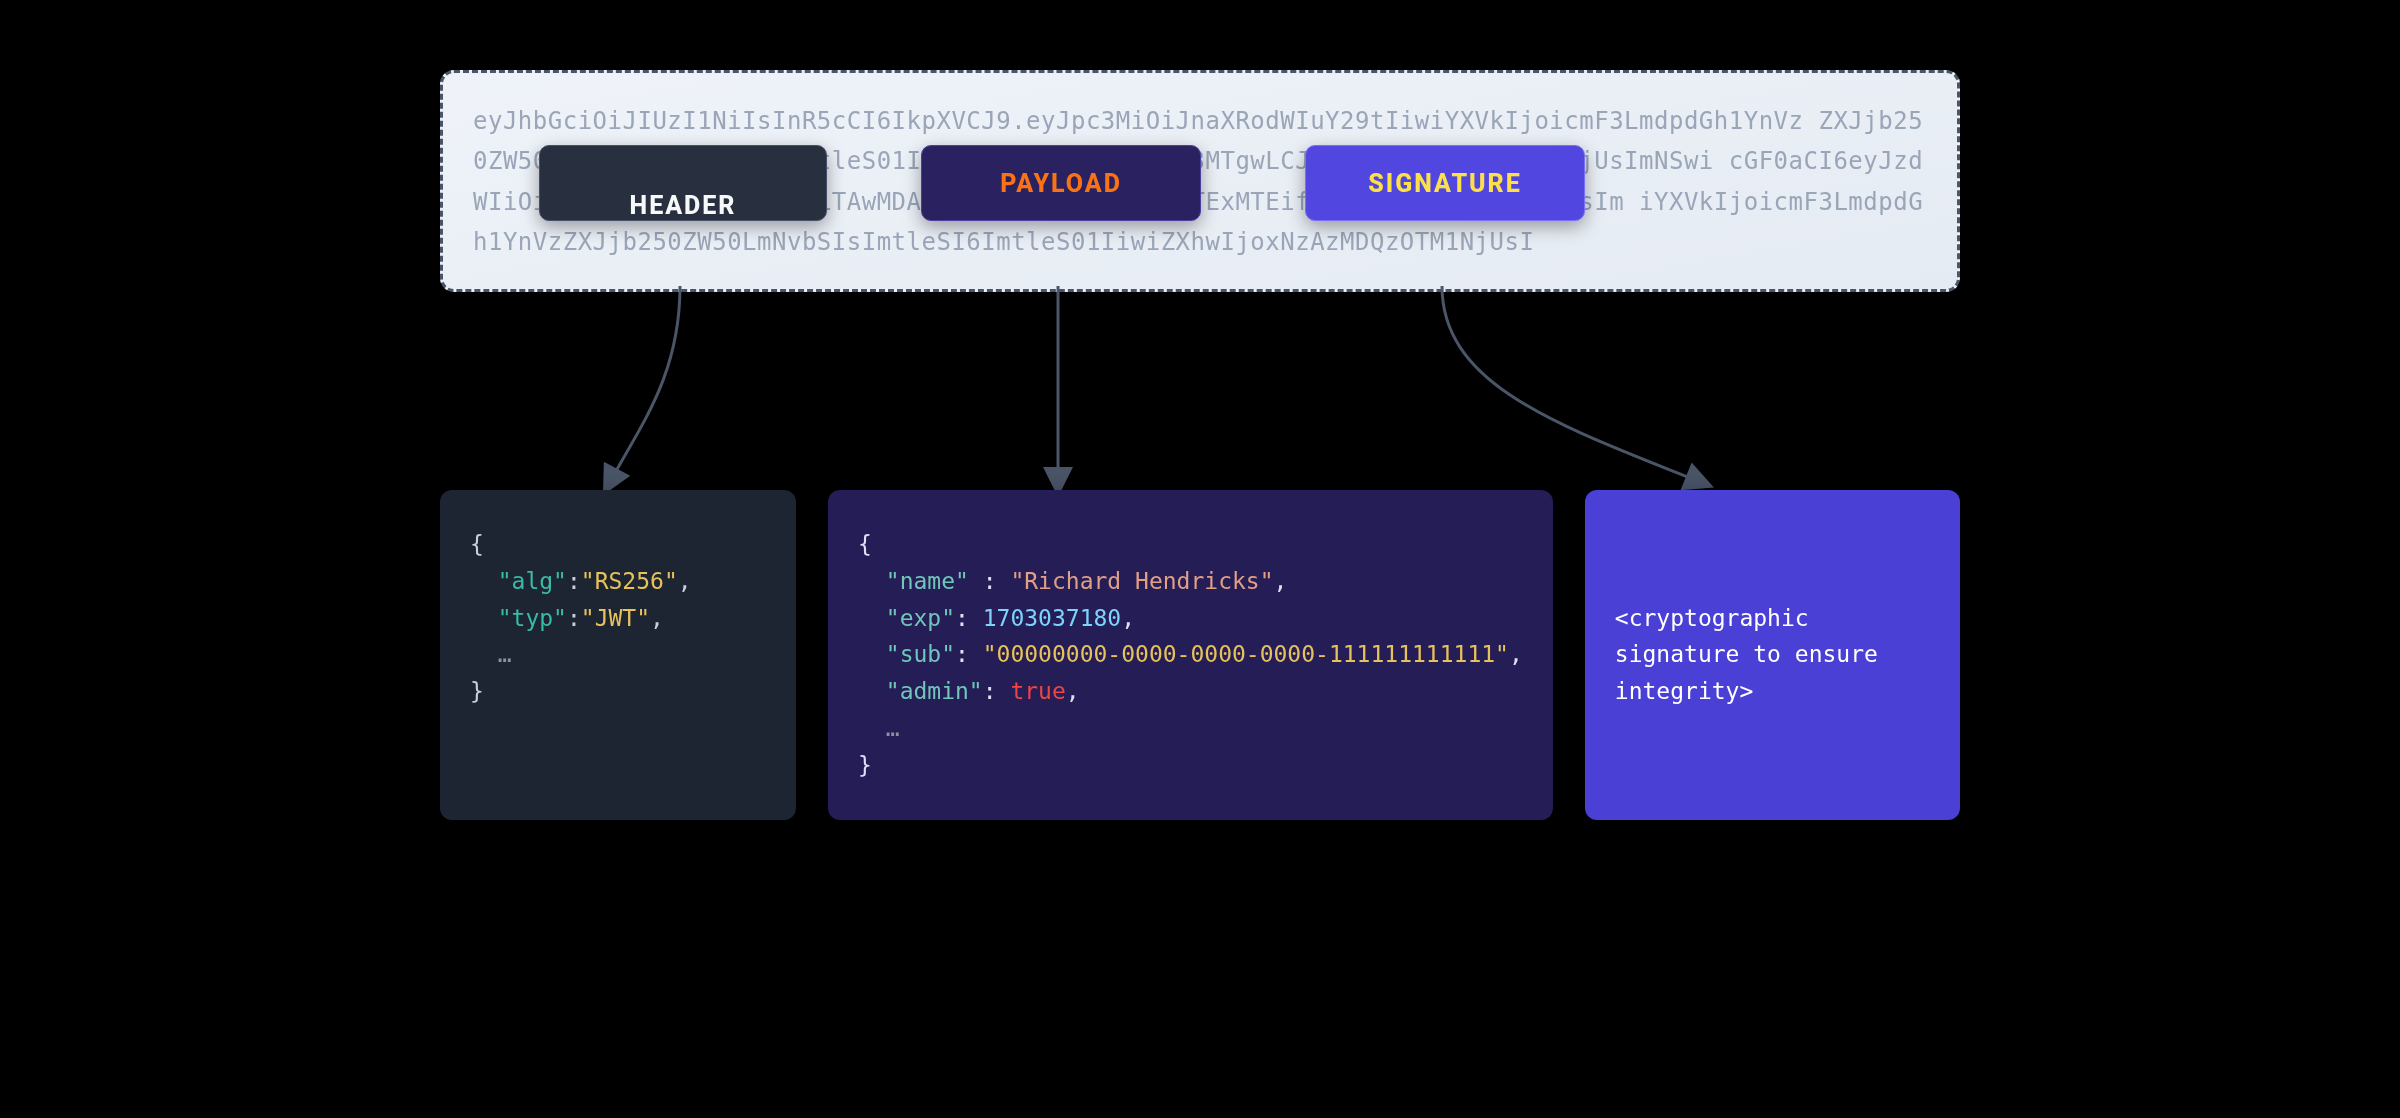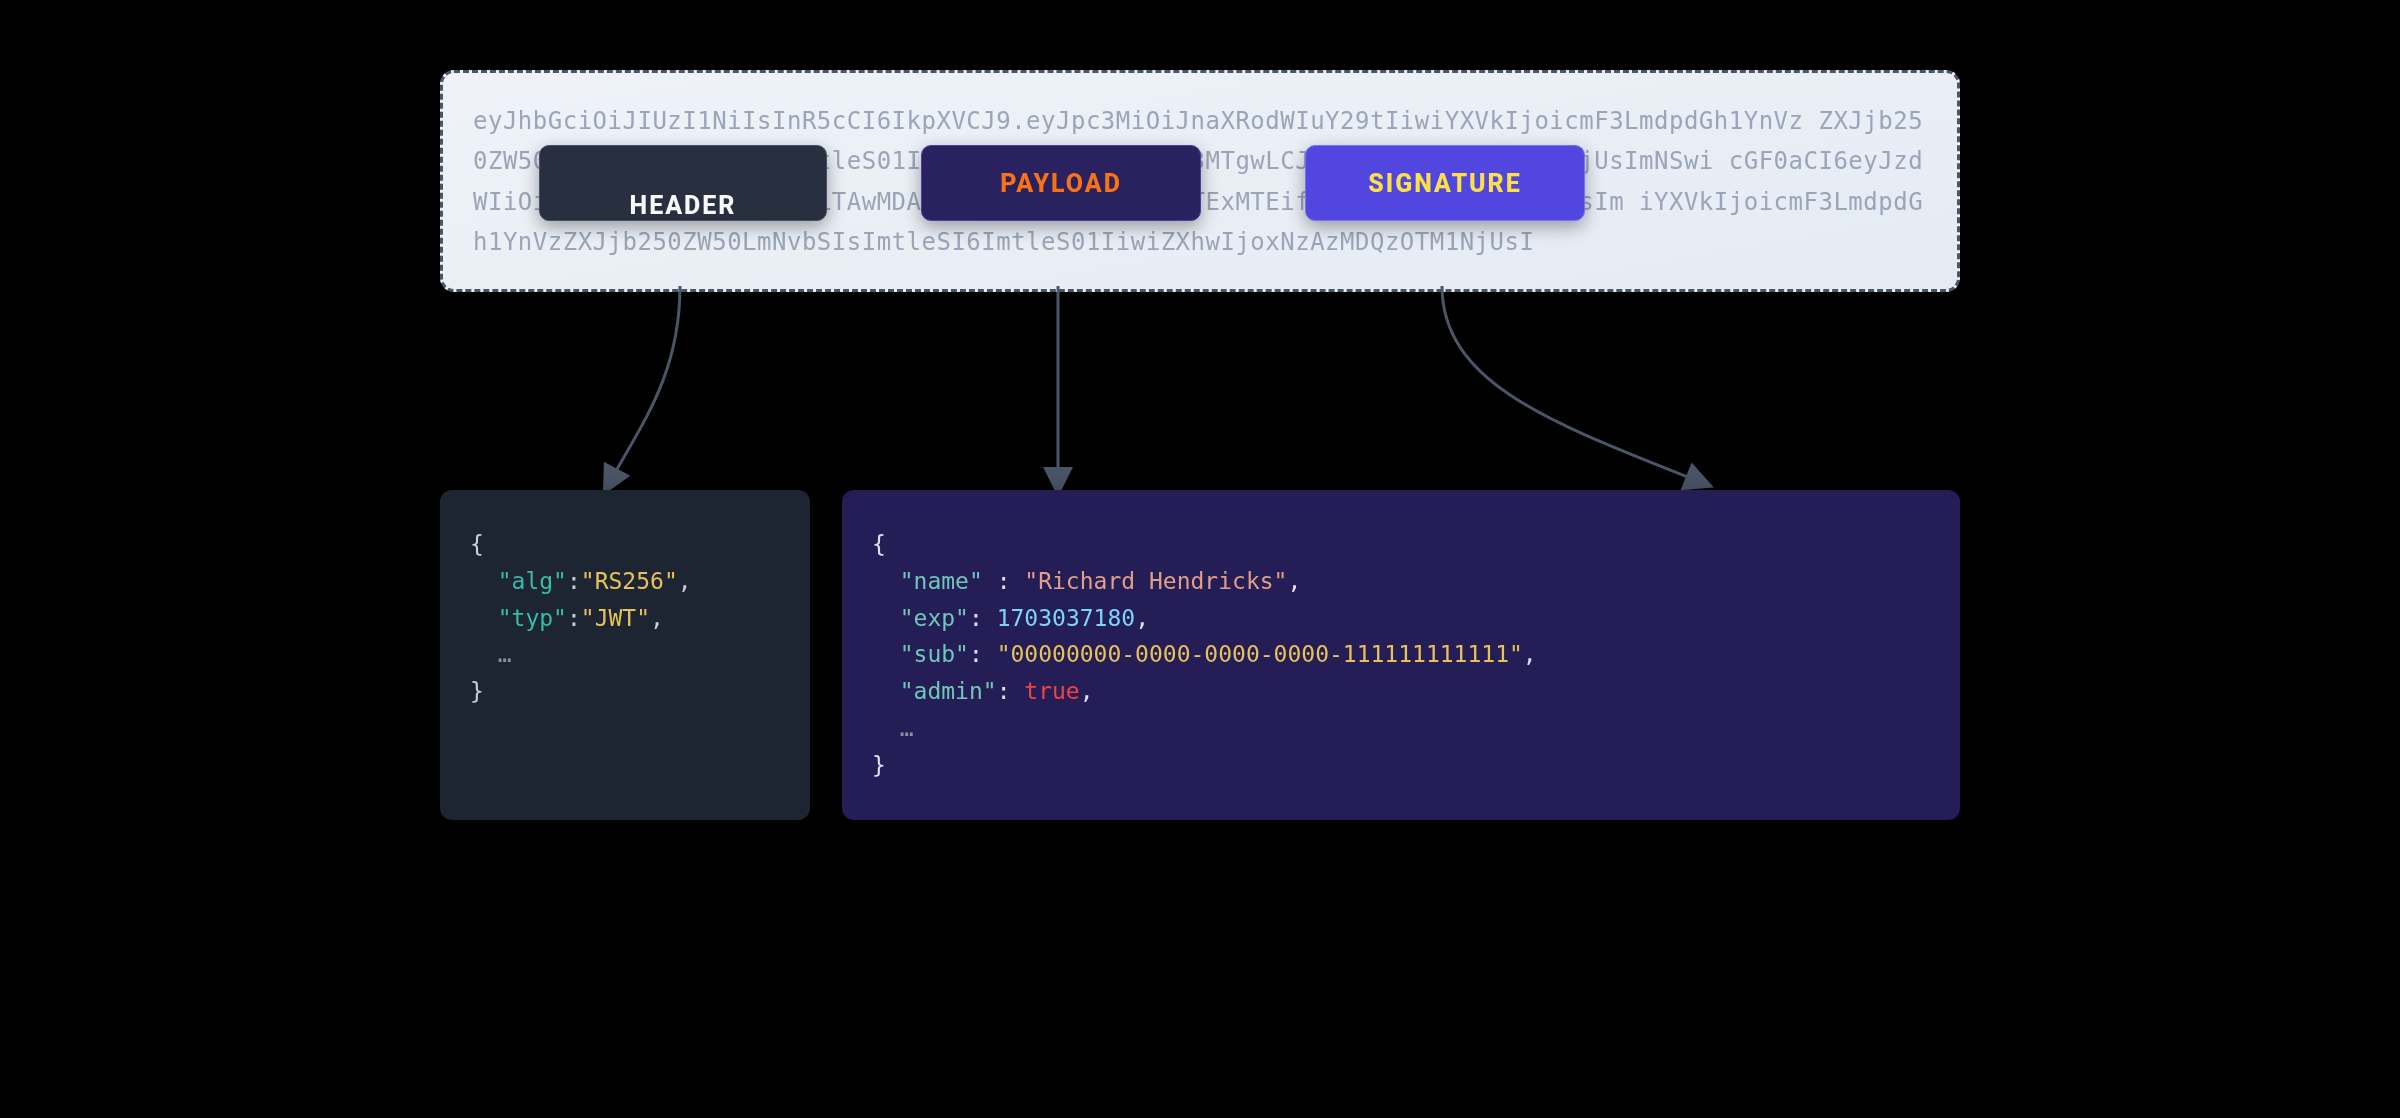--- a/index.html
+++ b/index.html
@@ -155,16 +155,19 @@
     <div class="panel payload-p pp">
       <div class="line"><span class="punct">{</span></div>
       <div class="line"><span class="ind"></span><span class="key">"name"</span><span class="punct"> : </span><span class="str2">"Richard Hendricks"</span><span class="punct">,</span></div>
       <div class="line"><span class="ind"></span><span class="key">"exp"</span><span class="punct">: </span><span class="num">1703037180</span><span class="punct">,</span></div>
       <div class="line"><span class="ind"></span><span class="key">"sub"</span><span class="punct">: </span><span class="str">"00000000-0000-0000-0000-111111111111"</span><span class="punct">,</span></div>
       <div class="line"><span class="ind"></span><span class="key">"admin"</span><span class="punct">: </span><span class="bool">true</span><span class="punct">,</span></div>
       <div class="line"><span class="ind"></span><span class="dim">…</span></div>
       <div class="line"><span class="punct">}</span></div>
     </div>
 
+    <div class="panel signature-p">
+      <div>&lt;cryptographic signature to ensure integrity&gt;</div>
+    </div>
 
   </div>
 
 </div>
 
 </body></html>

